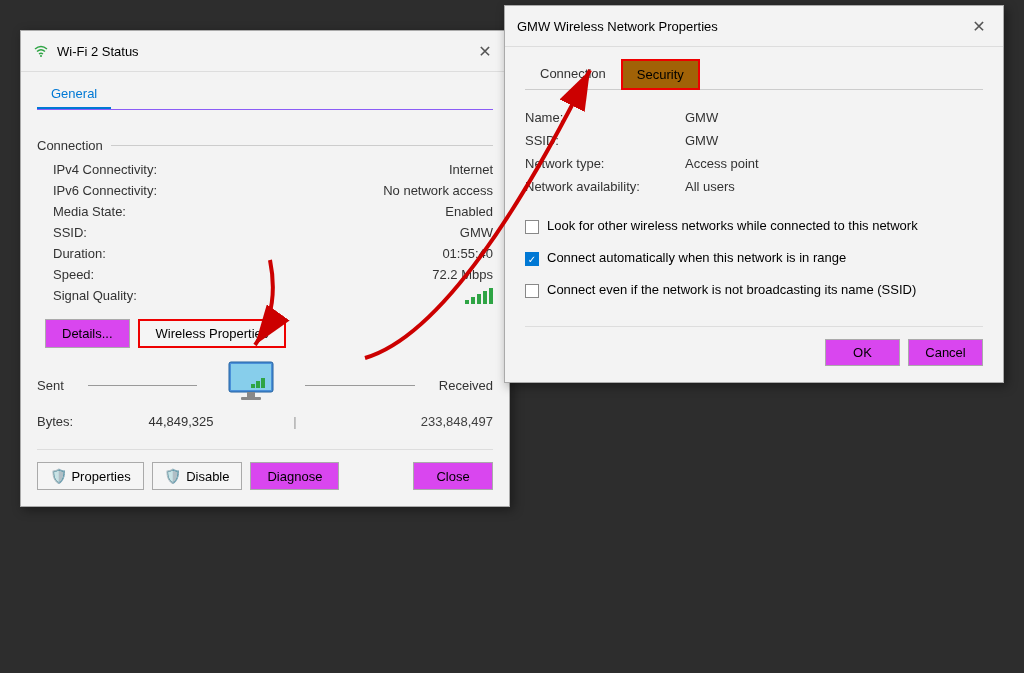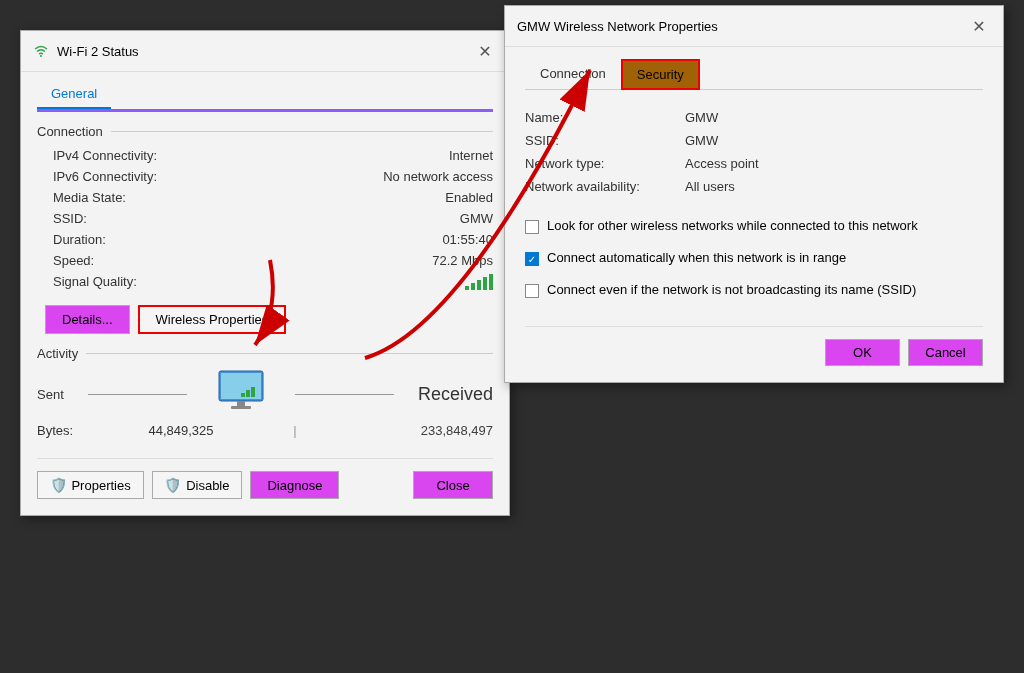--- a/index.html
+++ b/index.html
@@ -72,22 +72,22 @@
       font-size: 16px;
       color: #555;
       border: none;
       background: transparent;
     }
 
     .window-content {
       padding: 8px 16px 16px;
     }
     .tab-bar {
-      border-bottom: 3px solid #8b5cf6;
-      margin-bottom: 12px;
+      border-bottom: 1px solid #8b5cf6;
+      margin-bottom: 28px;
     }
     .tab-item {
       display: inline-block;
       padding: 6px 14px;
       font-size: 13px;
       cursor: pointer;
       border-bottom: 2px solid transparent;
     }
     .tab-item.active {
       border-bottom: 2px solid #0078d4;
@@ -333,41 +333,40 @@
           </span>
         </div>
       </div>
 
       <div class="buttons-row">
         <button class="win-btn">Details...</button>
         <button class="win-btn highlighted">Wireless Properties</button>
       </div>
 
       <div class="activity-section">
-        <div class="section-header">Activity</div>
         <div style="display:flex;align-items:center;justify-content:center;gap:24px;margin:8px 0 0 0;">
           <span style="font-size:13px;color:#333;">Sent</span>
           <span style="flex:1;height:1px;background:#999;"></span>
 
           <div style="display:flex;flex-direction:column;align-items:center;position:relative;">
             <svg width="60" height="50" viewBox="0 0 60 50">
 
               <rect x="8" y="2" width="44" height="30" rx="2" fill="#4a90d9" stroke="#2060a0" stroke-width="1"></rect>
               <rect x="10" y="4" width="40" height="26" fill="#87ceeb"></rect>
 
               <rect x="26" y="32" width="8" height="6" fill="#888"></rect>
               <rect x="20" y="37" width="20" height="3" rx="1" fill="#888"></rect>
 
               <rect x="30" y="24" width="4" height="4" fill="#2ea444"></rect>
               <rect x="35" y="21" width="4" height="7" fill="#2ea444"></rect>
               <rect x="40" y="18" width="4" height="10" fill="#2ea444"></rect>
             </svg>
           </div>
           <span style="flex:1;height:1px;background:#999;"></span>
-          <span style="font-size:18px;color:#333;">Received</span>
+          <span style="font-size:13px;color:#333;">Received</span>
         </div>
         <div class="bytes-row" style="display:flex;align-items:center;padding:4px 0;">
           <span style="color:#333;width:60px;">Bytes:</span>
           <span style="color:#333;flex:1;text-align:center;">44,849,325</span>
           <span style="width:60px;text-align:center;color:#999;">|</span>
           <span style="color:#404040;flex:1;text-align:right;">233,848,497</span>
         </div>
       </div>
 
       <div class="bottom-buttons">

